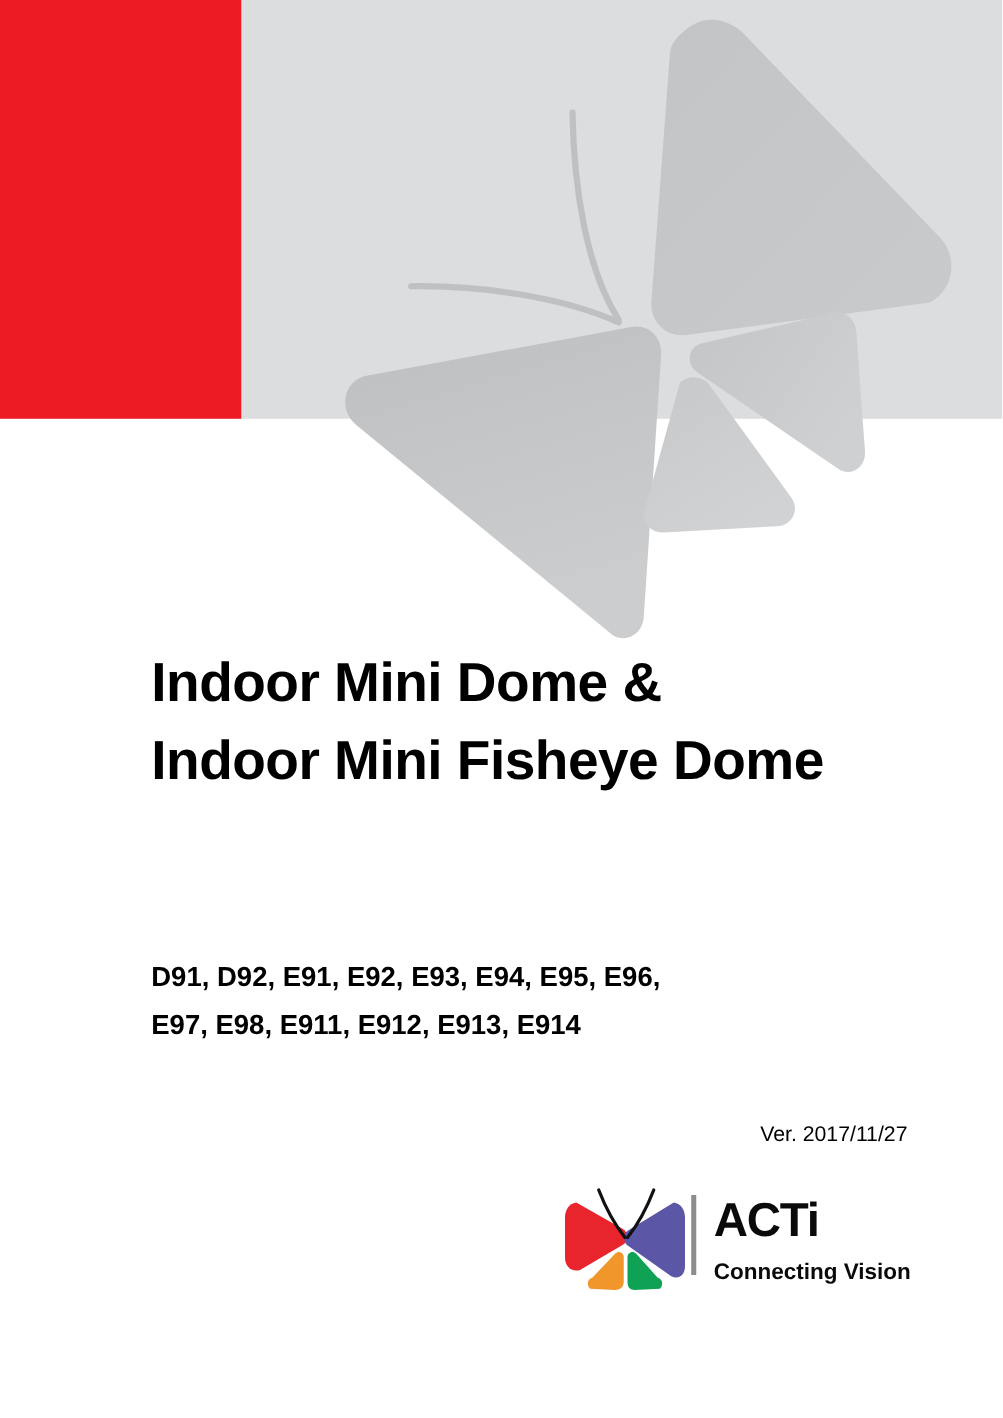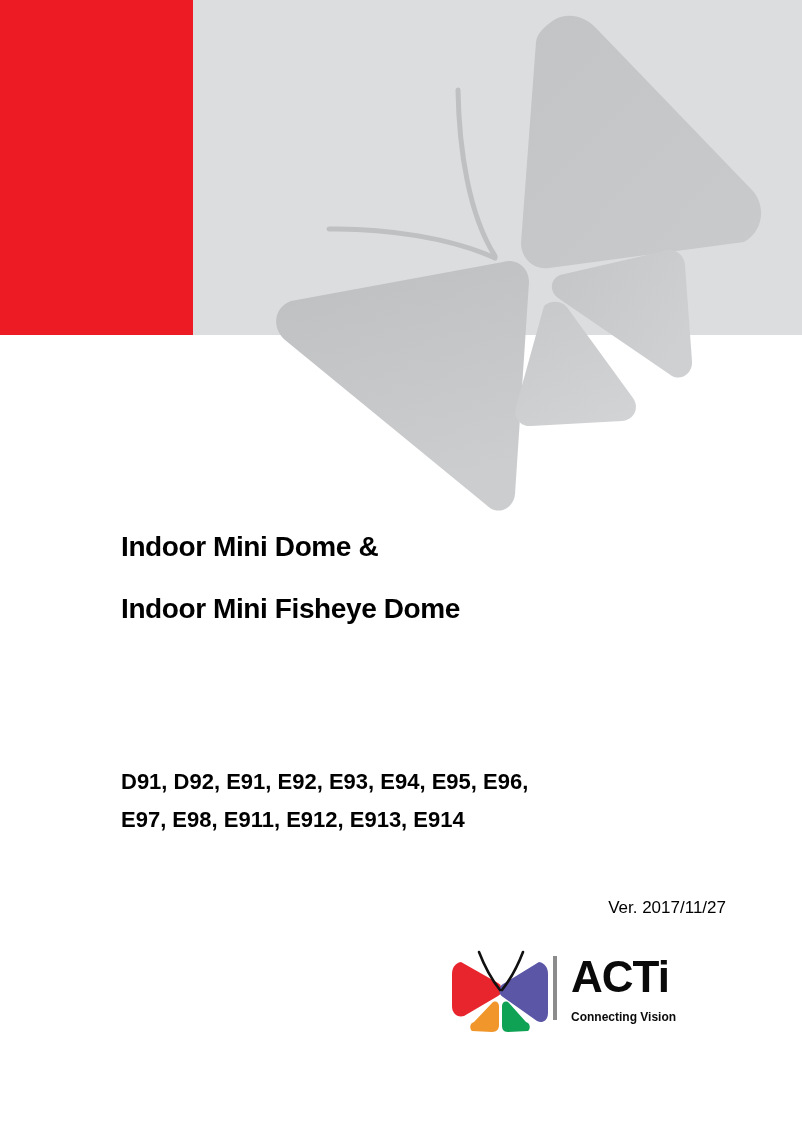--- a/index.html
+++ b/index.html
@@ -56,21 +56,21 @@
 
   
   .title-block {
     position: absolute;
     left: 121px;
     top: 516px;
     width: 660px;
   }
 
   .title-line {
-    font-size: 28px;
+    font-size: 44px;
     font-weight: bold;
     color: #000000;
     letter-spacing: -0.4px;
     line-height: 62px;
     white-space: nowrap;
   }
 
   .subtitle-line {
     font-size: 28px;
     font-weight: bold;
@@ -132,29 +132,29 @@
     background: #8C8C8C;
   }
 
   .logo-text-wrap {
     position: absolute;
     left: 119px;
     top: 0px;
     width: 165px;
   }
   .logo-wordmark {
-    font-size: 44px;
+    font-size: 38px;
     font-weight: bold;
     color: #0A0A0A;
     letter-spacing: -1px;
     line-height: 54px;
     margin: 0;
   }
   .logo-tagline {
-    font-size: 12px;
+    font-size: 18px;
     font-weight: bold;
     color: #0A0A0A;
     letter-spacing: 0px;
     line-height: 22px;
     margin: 0;
     margin-top: 2px;
   }
 </style>
 </head>
 <body>

